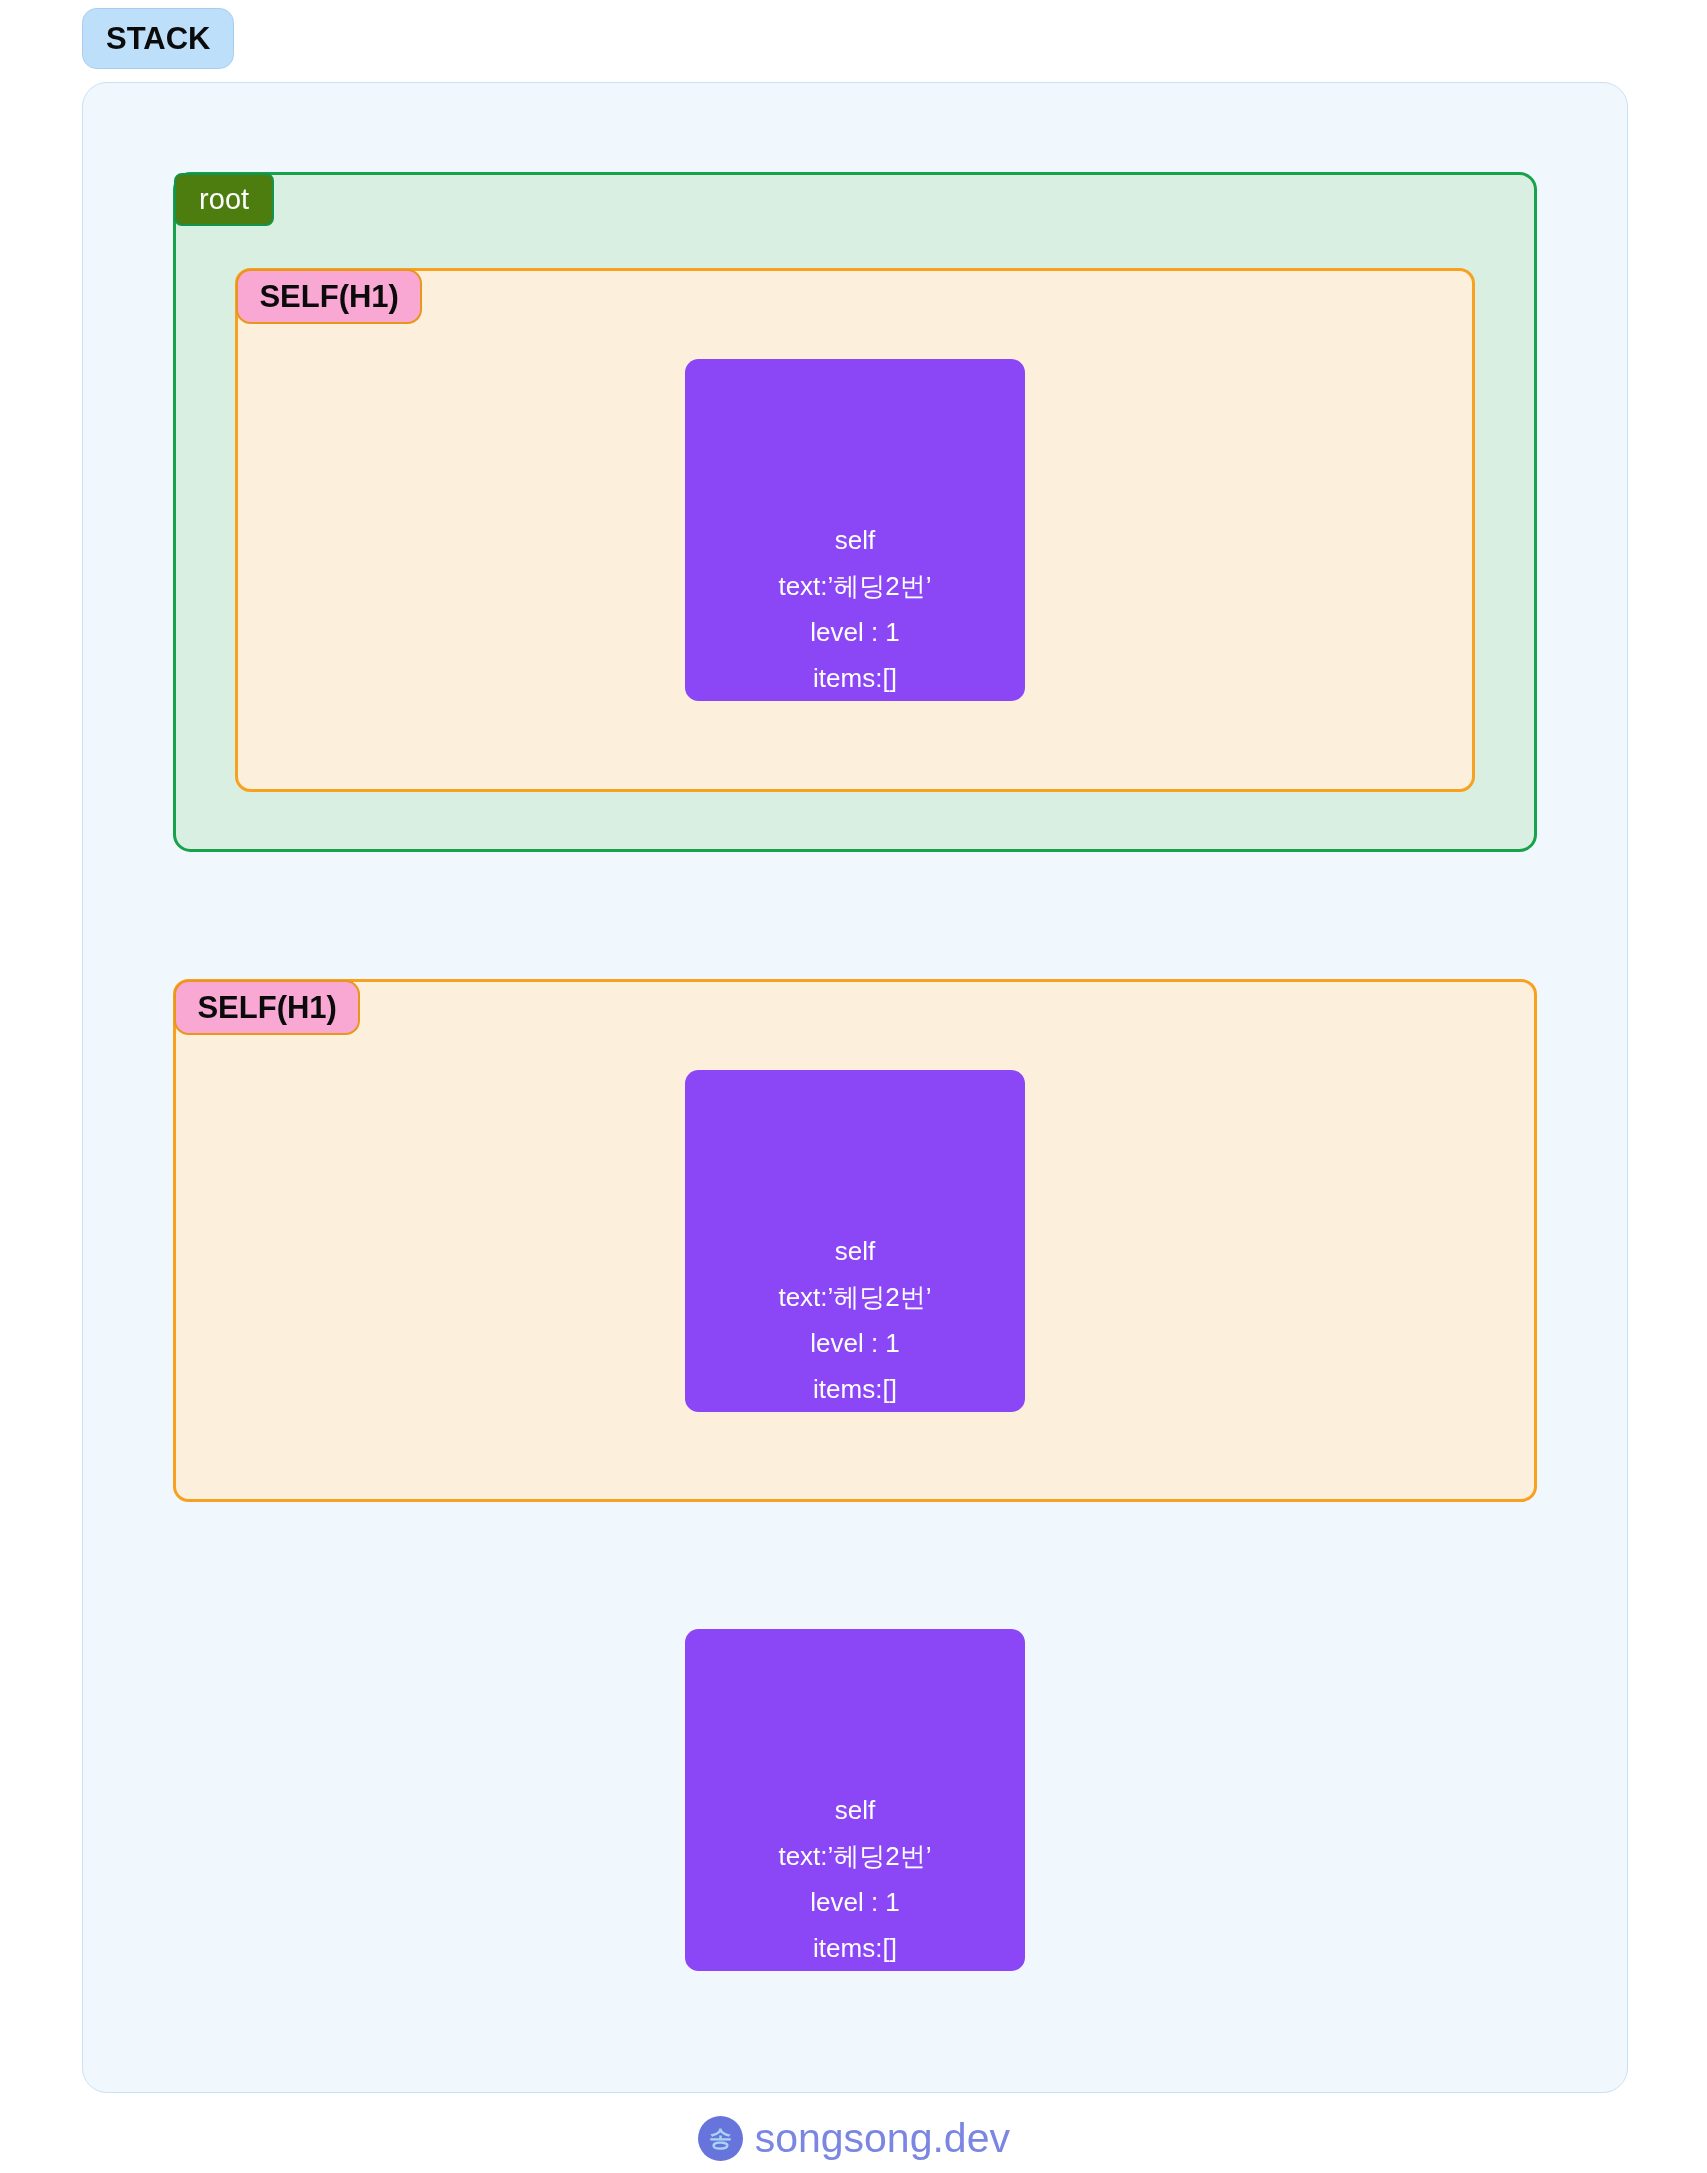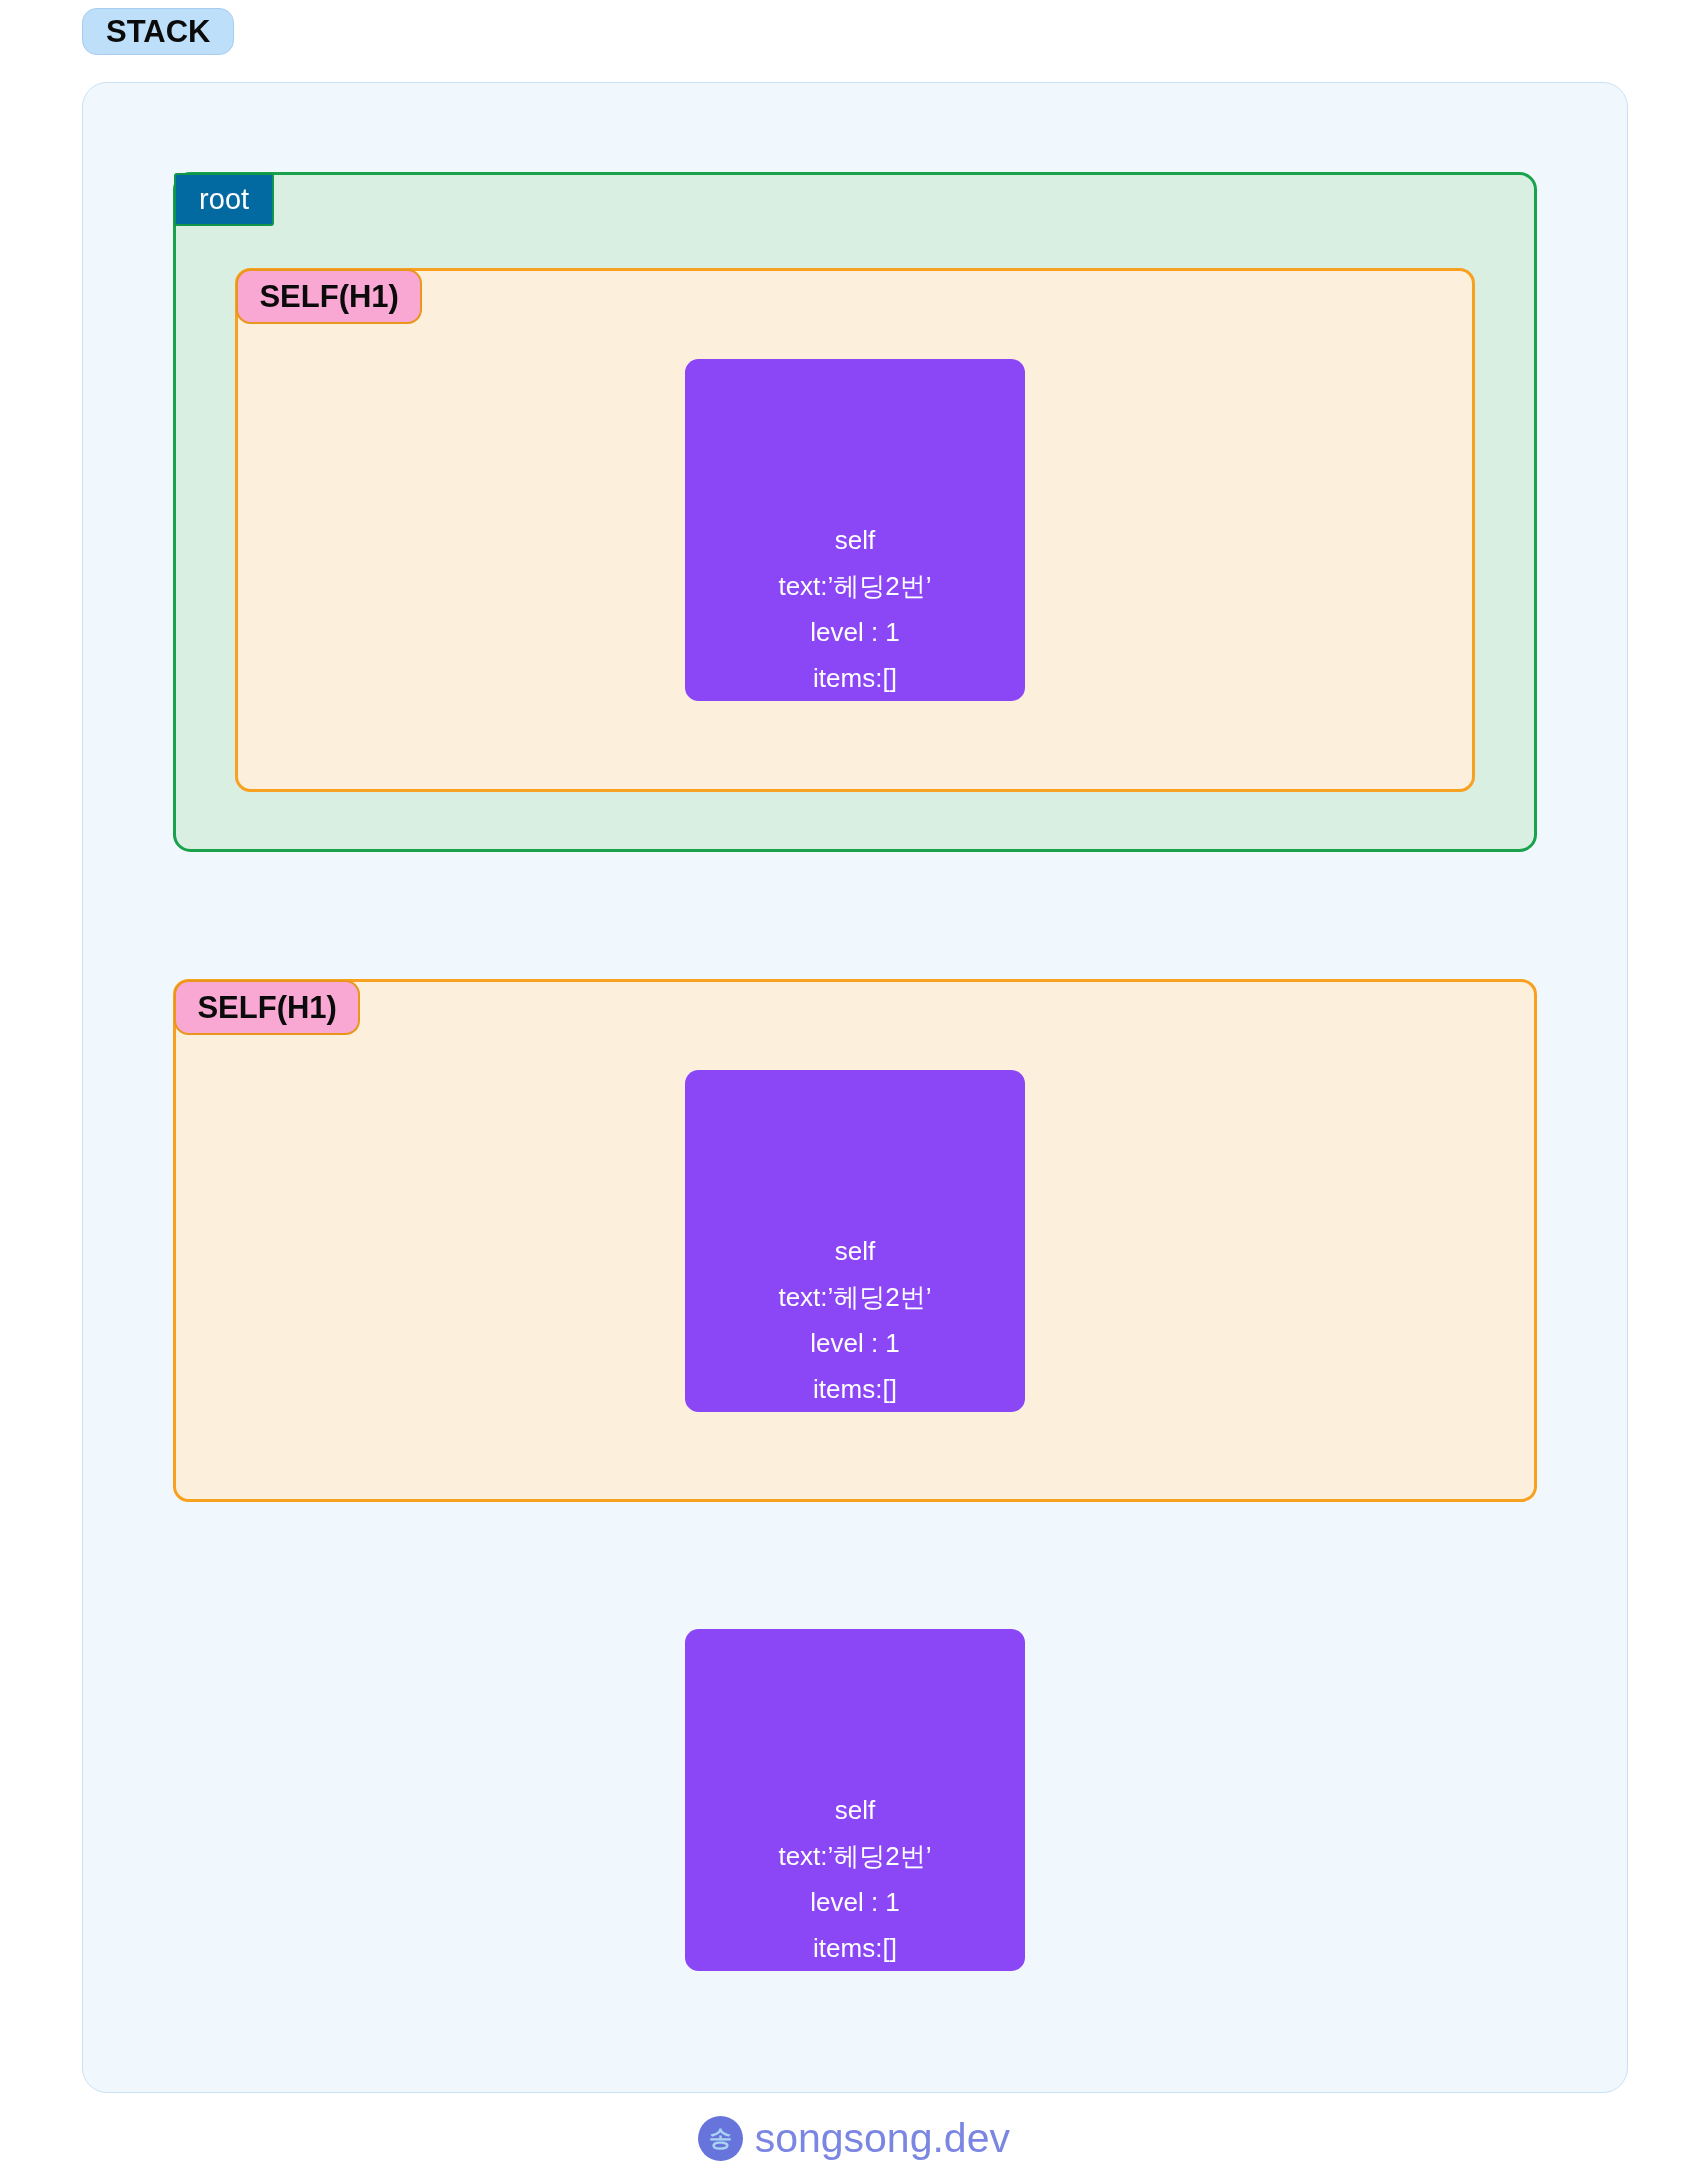--- a/index.html
+++ b/index.html
@@ -7,21 +7,21 @@
     width: 1708px; height: 2174px;
     background: #ffffff;
     font-family: "Liberation Sans", "DejaVu Sans", sans-serif;
     position: relative;
     overflow: hidden;
   }
 
   
   .stack-badge {
     position: absolute; left: 82px; top: 7.8px;
-    padding: 5px 23px;
+    padding: 12px 23px;
     background: #bedffa;
     border: 1.9px solid #a6cdf0;
     border-radius: 14.6px;
     font-size: 31px; font-weight: 600; color: #0b0b0b;
     line-height: 35px;
   }
 
   
   .stack-container {
     position: absolute; left: 82px; top: 82px;
@@ -39,23 +39,23 @@
     position: relative;
     width: 100%; height: 680px;
     background: #d8efe1;
     border: 3.9px solid #17a24b;
     border-radius: 17.5px;
     flex: 0 0 auto;
   }
   .root-badge {
     position: absolute; top: -1.9px; left: -1.9px;
     padding: 7.8px 23px;
-    background: #0369a1;
+    background: #4d7c0f;
     border: 2.9px solid #12944a;
-    border-radius: 3px;
+    border-radius: 8px;
     color: #ffffff; font-size: 29px; font-weight: 500;
     line-height: 33px;
   }
 
   
   .self-box {
     position: relative;
     background: #fcf0dc;
     border: 3.9px solid #f8a120;
     border-radius: 15.5px;

